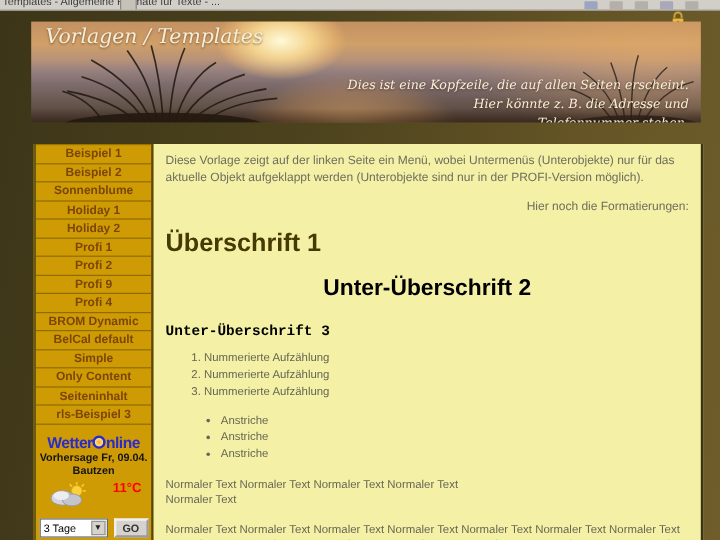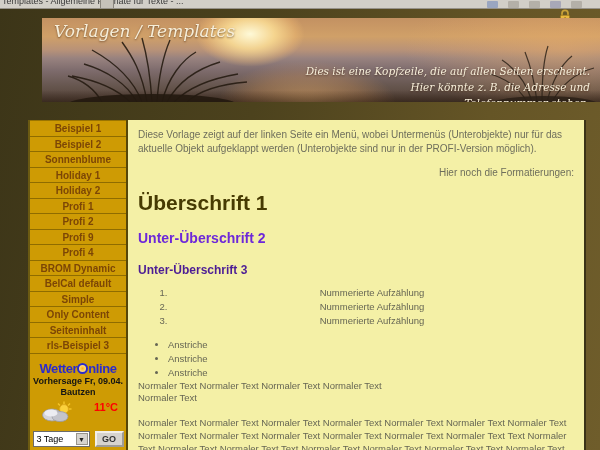--- a/index.html
+++ b/index.html
@@ -15,21 +15,21 @@
     background:#c6c2ba; border-left:1px solid #8a867e; border-right:1px solid #8a867e; }
   .chrome-icons { position:absolute; right:18px; top:1px; display:flex; gap:10px; }
   .chrome-icons span { width:11px; height:7px; background:#b4b0a8; border-radius:1px; display:block; }
   .chrome-icons span.c1 { background:#9aa6c0; }
   .chrome-icons span.c4 { background:#a8a8b8; }
 
   
   .lock { position:absolute; left:558px; top:9px; width:14px; height:14px; }
 
   
-  .header { position:absolute; left:42px; top:18px; width:558px; height:84px; overflow:hidden;
+  .header { position:absolute; left:26px; top:18px; width:558px; height:84px; overflow:hidden;
     background:
       linear-gradient(to top, rgba(28,17,9,.45), transparent 14%),
       radial-gradient(ellipse 70px 42px at 208px 16px, rgba(255,251,218,.98) 0%, rgba(255,226,152,.8) 35%, rgba(255,200,120,.3) 65%, transparent 78%),
       radial-gradient(ellipse 120px 60px at 265px 88px, rgba(242,182,112,.6) 0%, rgba(230,160,90,.28) 50%, transparent 75%),
       radial-gradient(ellipse 220px 95px at 520px 30px, rgba(232,172,104,.5), transparent 72%),
       linear-gradient(to bottom, #c39162 0%, #d0a068 22%, #b89278 38%, #98827f 48%, #7e6c6d 62%, #675750 80%, #523f33 100%);
   }
   .header-title { position:absolute; left:12px; top:3px;
     font-family:"DejaVu Serif", serif; font-style:italic; font-size:17px;
     color:#f6eed9; text-shadow:0 1px 2px rgba(60,30,10,.6); }
@@ -62,26 +62,26 @@
     background:#d6d3ce; border:1px solid #98948c; font-size:7px; line-height:11px; text-align:center; color:#222; }
   .wo-go { width:29px; height:16px; background:#d6d3ce; border:2px outset #f2efe9;
     font-size:9px; font-weight:bold; color:#333; text-align:center; line-height:12px; cursor:pointer; }
 
   
   .content { position:absolute; left:128px; top:120px; width:458px; bottom:0;
     background:#f4f0a6; border-right:2px solid #3b3317; padding:8px 10px; }
   .intro { font-size:10px; color:#6e6e5c; line-height:1.4; }
   .formats-intro { margin-top:11px; font-size:10px; color:#6e6e5c;text-align:right; }
   .h1 { margin-top:13px; font-size:21px; font-weight:bold; color:#463a02; }
-  .h2 { margin-top:15px; font-size:14px; font-weight:bold; color:#6d28d9; }
-  .h3 { margin-top:17px; font-size:12px; font-weight:bold; color:#4c1d95; }
-  ol.fmt { margin:9px 0 0 32px; font-size:9.5px; color:#666654;text-align:center; }
-  ul.fmt { margin:11px 0 0 30px; font-size:9.5px; color:#666654; }
+  .h2 { margin-top:15px; font-size:19px; font-weight:bold; color:#000000;text-align:center; }
+  .h3 { margin-top:17px; font-size:12px; font-weight:bold; color:#000000;font-family:Liberation Mono, monospace; }
+  ol.fmt { margin:9px 0 0 32px; font-size:9.5px; color:#666654; }
+  ul.fmt { margin:11px 0 0 46px; font-size:9.5px; color:#666654; }
   .fmt li { line-height:1.45; }
-  .short-text { font-size:9.5px; color:#666654; line-height:1.35; white-space:pre-line; }
+  .short-text { margin-top:13px; font-size:9.5px; color:#666654; line-height:1.35; white-space:pre-line; }
   .long-text { margin-top:12px; font-size:9.5px; color:#666654; line-height:1.35; }
 </style>
 </head>
 <body>
 
 <div class="screen">
 
   <div class="chrome">
     <div class="chrome-title">Templates - Allgemeine Formate für Texte - ...</div>
     <div class="chrome-tab-edge"></div>

